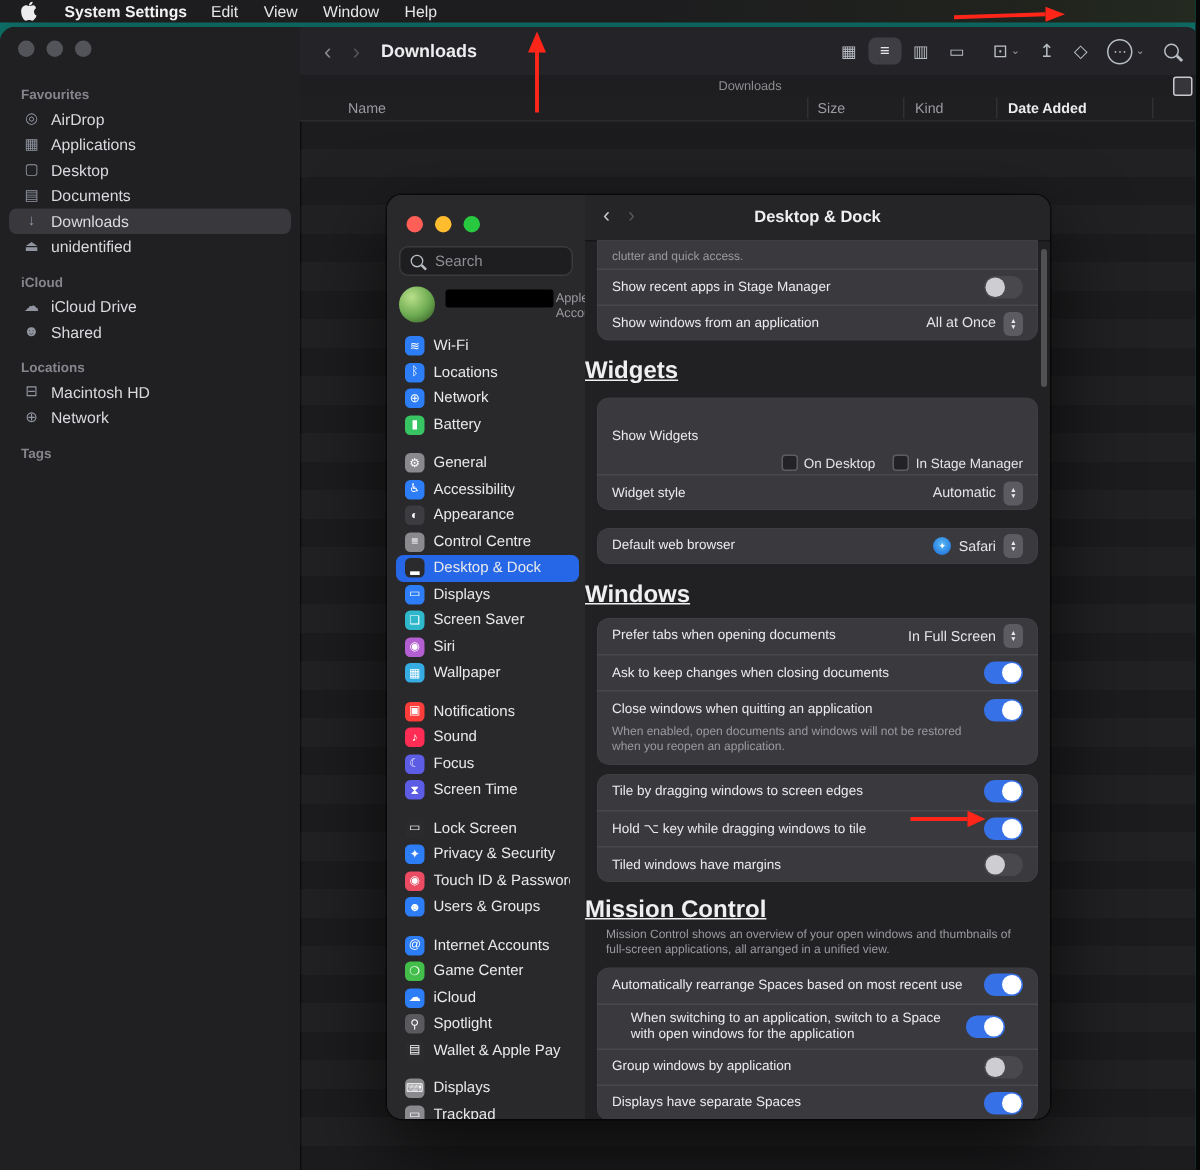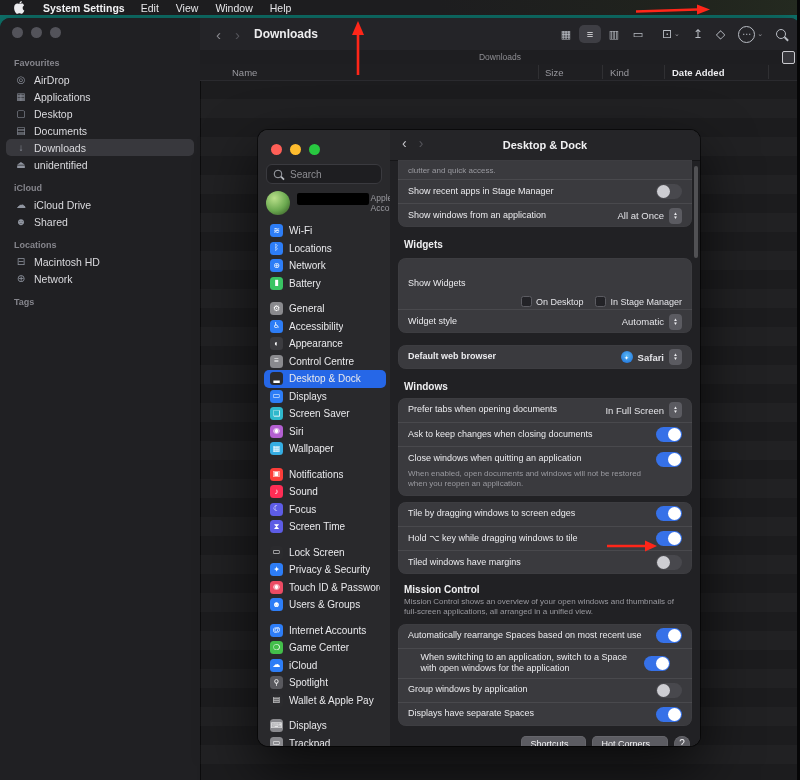--- a/index.html
+++ b/index.html
@@ -104,21 +104,21 @@
   .toggle{width:26px;height:15px;border-radius:8px;background:#48484D;position:relative;flex:none;}
   .toggle::after{content:'';position:absolute;width:13px;height:13px;border-radius:50%;background:#CDCDD2;top:1px;left:1px;}
   .toggle.on{background:#3671E8;}
   .toggle.on::after{left:auto;right:1px;background:#fff;}
   .opts{display:flex;gap:12px;align-items:center;flex:none;}
   .opt{display:flex;gap:4px;align-items:center;font-size:9px;color:#E4E4E8;margin-top:36px;}
   .cb{width:11px;height:11px;border-radius:2.5px;background:#232327;border:1px solid #5C5C62;box-sizing:border-box;}
   .rowm{padding:3px 10px 6px;}
   .rline{display:flex;align-items:center;justify-content:space-between;gap:8px;min-height:18px;}
   .rdesc{font-size:8px;color:#9A9AA0;line-height:1.3;padding-right:36px;margin-top:1px;}
-  .sec-h{margin:12px 14px 6px;font-size:10px;font-weight:700;color:#EFEFF1;}
+  .sec-h{margin:12px 0 6px;font-size:16px;font-weight:700;color:#EFEFF1;text-decoration:underline;}
   .sec-h.mt{margin-top:10px;margin-bottom:2px;}
   .sec-desc{margin:0 14px 4px;font-size:8px;color:#9A9AA0;line-height:1.3;}
   .safari-ic{width:12px;height:12px;border-radius:50%;background:radial-gradient(circle at 50% 40%,#5AB9F5,#1668D8);
              display:flex;align-items:center;justify-content:center;font-size:6px;color:#fff;}
   .sfooter{display:flex;justify-content:flex-end;align-items:center;gap:6px;margin:10px 10px 0;}
   .sfooter button{background:#5C5C62;border:none;color:#F2F2F4;font-size:9px;border-radius:5px;padding:3px 9px;
                   font-family:"Liberation Sans","DejaVu Sans",sans-serif;box-shadow:inset 0 0 0 .5px rgba(255,255,255,.12);}
   .helpbtn{width:16px;height:16px;border-radius:50%;background:#5C5C62;display:flex;align-items:center;justify-content:center;
            font-size:10px;color:#F2F2F4;box-shadow:inset 0 0 0 .5px rgba(255,255,255,.12);}
 
@@ -494,21 +494,21 @@
             <span class="val">
               <span>Automatic</span>
               <span class="stepper">
                   <i>▲</i>
                   <i>▼</i>
                 </span>
             </span>
           </div>
         </div>
 
-        <div class="group" style="margin-top:12px;font-weight:bold;">
+        <div class="group" style="margin-top:12px;">
           <div class="row">
             <span class="lbl">Default web browser</span>
             <span class="val">
               <span class="safari-ic">✦</span>
               <span>Safari</span>
               <span class="stepper">
                   <i>▲</i>
                   <i>▼</i>
                 </span>
             </span>

